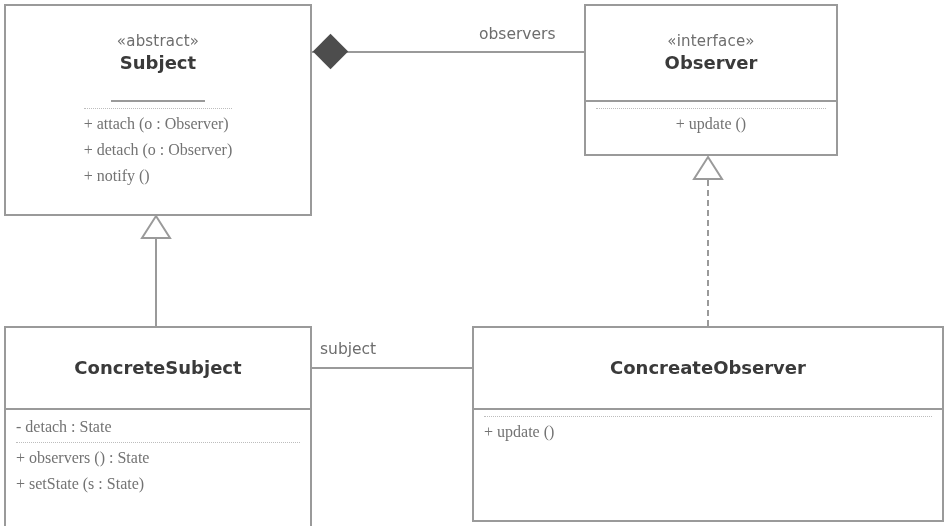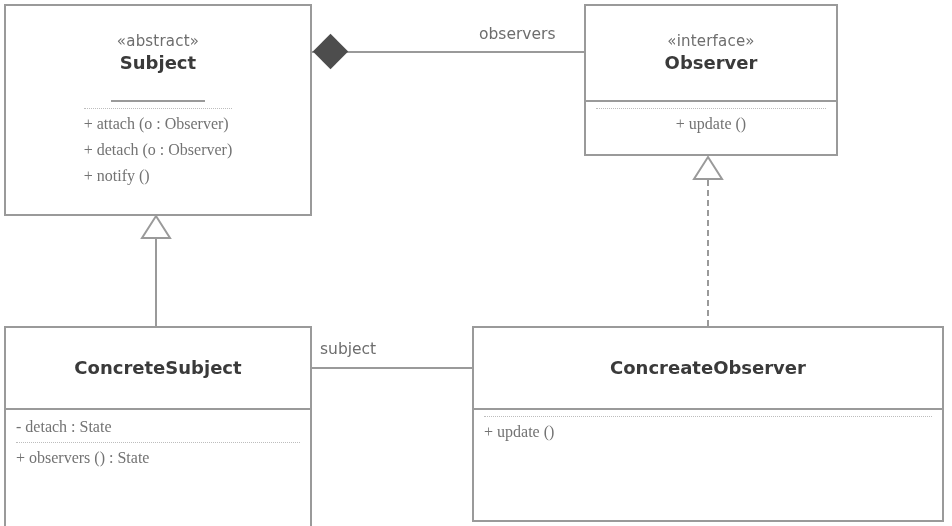--- a/index.html
+++ b/index.html
@@ -124,20 +124,21 @@
   </div>
 
   <div class="uml-class" style="left:4px; top:326px; width:308px; height:228px;">
     <div class="uml-header" style="height:82px;">
       <div class="class-name">ConcreteSubject</div>
     </div>
     <div class="uml-compartment">
       <div class="member">- detach : State</div>
       <div class="dotted-sep"></div>
       <div class="member">+ observers () : State</div>
+      <div class="member">+ setState (s : State)</div>
     </div>
   </div>
 
   <div class="uml-class" style="left:472px; top:326px; width:472px; height:196px;">
     <div class="uml-header" style="height:82px;">
       <div class="class-name">ConcreateObserver</div>
     </div>
     <div class="uml-compartment">
       <div class="dotted-sep"></div>
       <div class="member">+ update ()</div>

